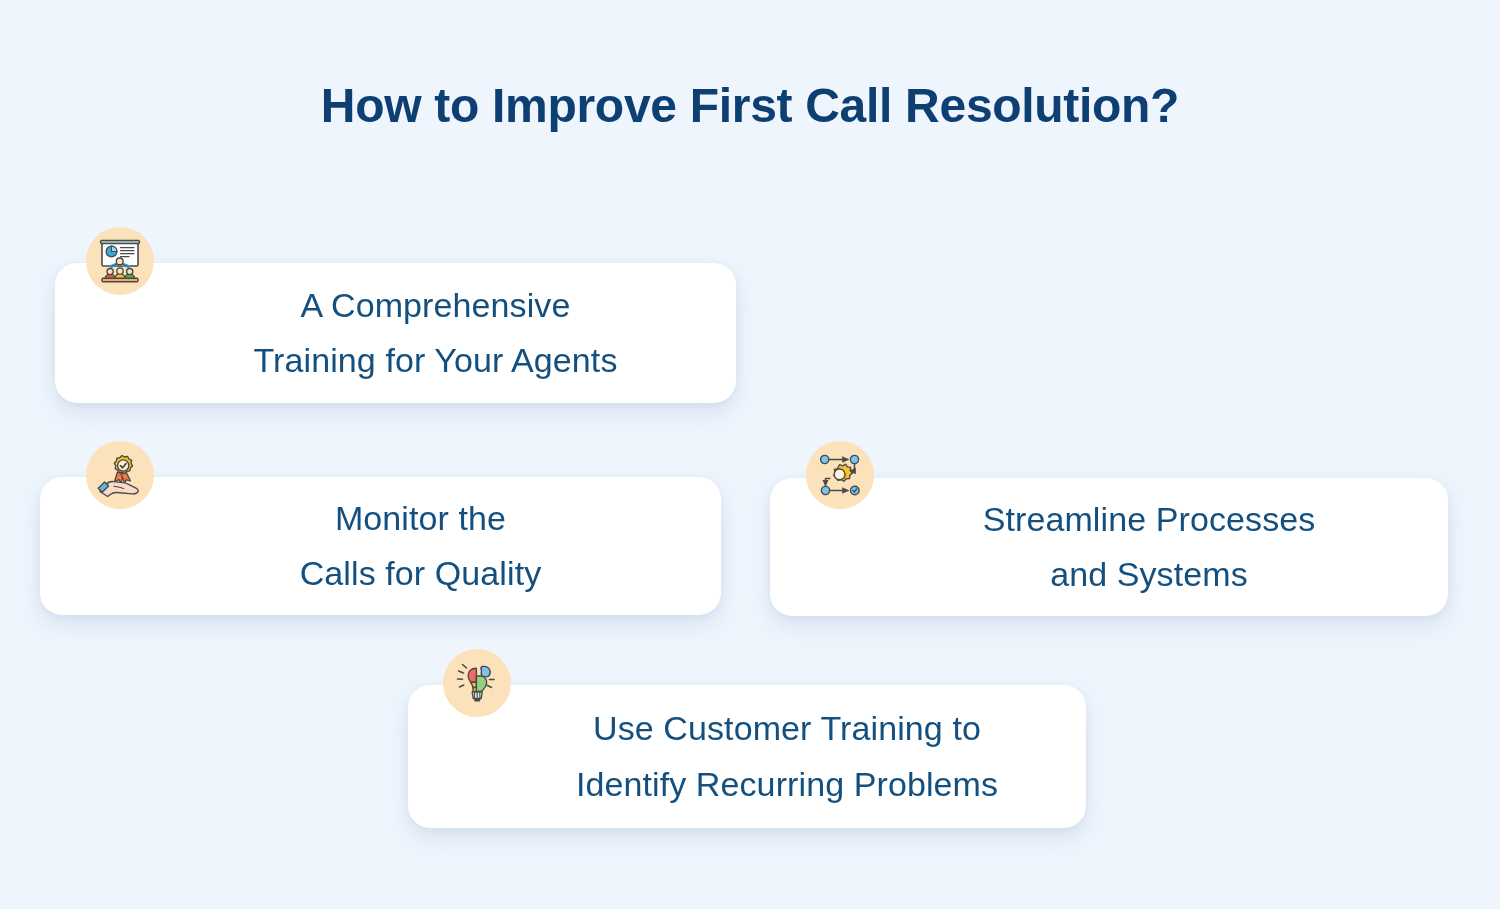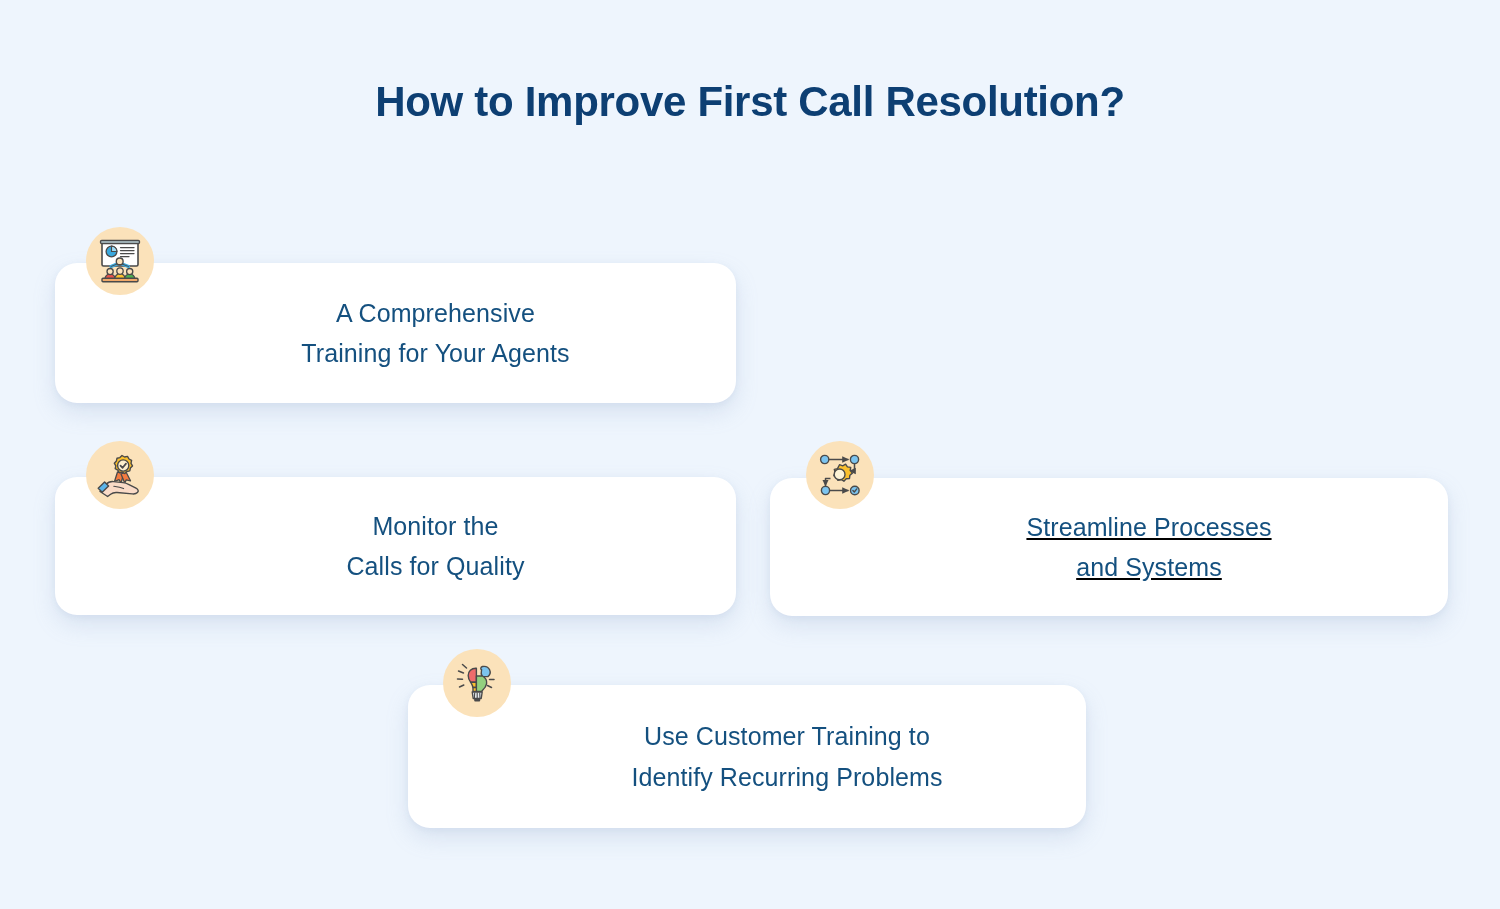--- a/index.html
+++ b/index.html
@@ -23,21 +23,21 @@
     height: 909px;
   }
 
   
   .page-title {
     position: absolute;
     left: 0;
     top: 78px;
     width: 1500px;
     text-align: center;
-    font-size: 42px;
+    font-size: 48px;
     font-weight: bold;
     letter-spacing: -0.3px;
     color: #0d3f73;
     line-height: 1.15;
     white-space: nowrap;
   }
 
   
   .card {
     position: absolute;
@@ -46,31 +46,31 @@
     box-shadow: 0 10px 22px rgba(140, 165, 200, 0.22),
                 0 2px 6px rgba(140, 165, 200, 0.12);
     display: flex;
     align-items: center;
     justify-content: center;
     padding: 18px 40px 18px 120px;
   }
 
   .card-label {
     color: #14507f;
-    font-size: 25px;
+    font-size: 34px;
     line-height: 1.62;
     text-align: center;
     white-space: pre-line;
     font-weight: 400;
     letter-spacing: 0.1px;
   }
 
   #card-1 { left: 55px;  top: 263px; width: 681px; height: 140px; }
-  #card-2 { left: 55px;  top: 477px; width: 681px; height: 138px; }
-  #card-3 { left: 770px; top: 478px; width: 678px; height: 138px; text-decoration: underline; }
+  #card-2 { left: 40px;  top: 477px; width: 681px; height: 138px; }
+  #card-3 { left: 770px; top: 478px; width: 678px; height: 138px; }
   #card-4 { left: 408px; top: 685px; width: 678px; height: 143px; }
 
   
   .icon-badge {
     position: absolute;
     width: 68px;
     height: 68px;
     border-radius: 50%;
     background: #fbe2ba;
     display: flex;

